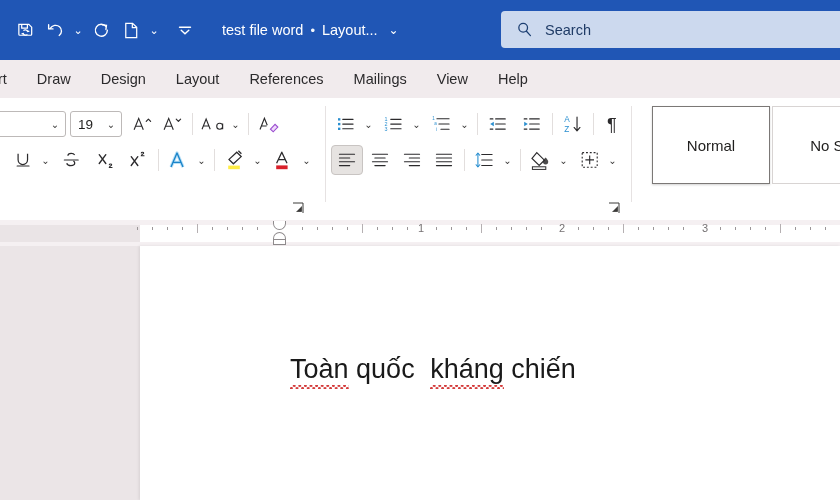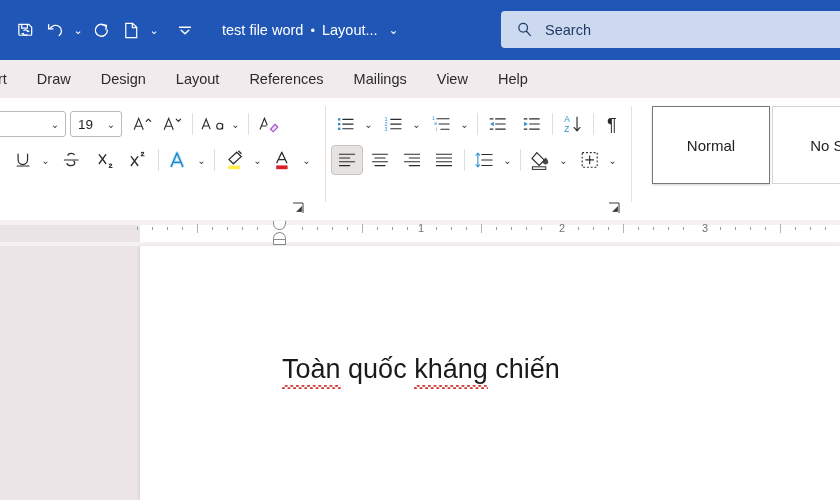--- a/index.html
+++ b/index.html
@@ -167,21 +167,21 @@
     position: absolute; left: 140px; top: 0; width: 700px; height: 254px;
     background: #ffffff;
     box-shadow: -1px 0 3px rgba(0,0,0,.09);
   }
   .doc-line {
     position: absolute; left: 142px; top: 108px;
     font-size: 27px; color: #1a1a1a;
     font-family: "Liberation Sans", sans-serif;
     white-space: nowrap;
   }
-  .sp { position: relative; display: inline-block; }
+  .sp { position: relative; display: inline-block; margin-left: 8px; }
   .sp::after {
     content: "";
     position: absolute; left: 0; right: 0; bottom: -4px; height: 4px;
     background-image:
       radial-gradient(circle at 1.4px 3.2px, #d43b3b 1.1px, transparent 1.3px),
       radial-gradient(circle at 4.2px 0.8px, #d43b3b 1.1px, transparent 1.3px);
     background-size: 5.6px 4px;
     background-repeat: repeat-x;
   }
   svg { display: block; }

